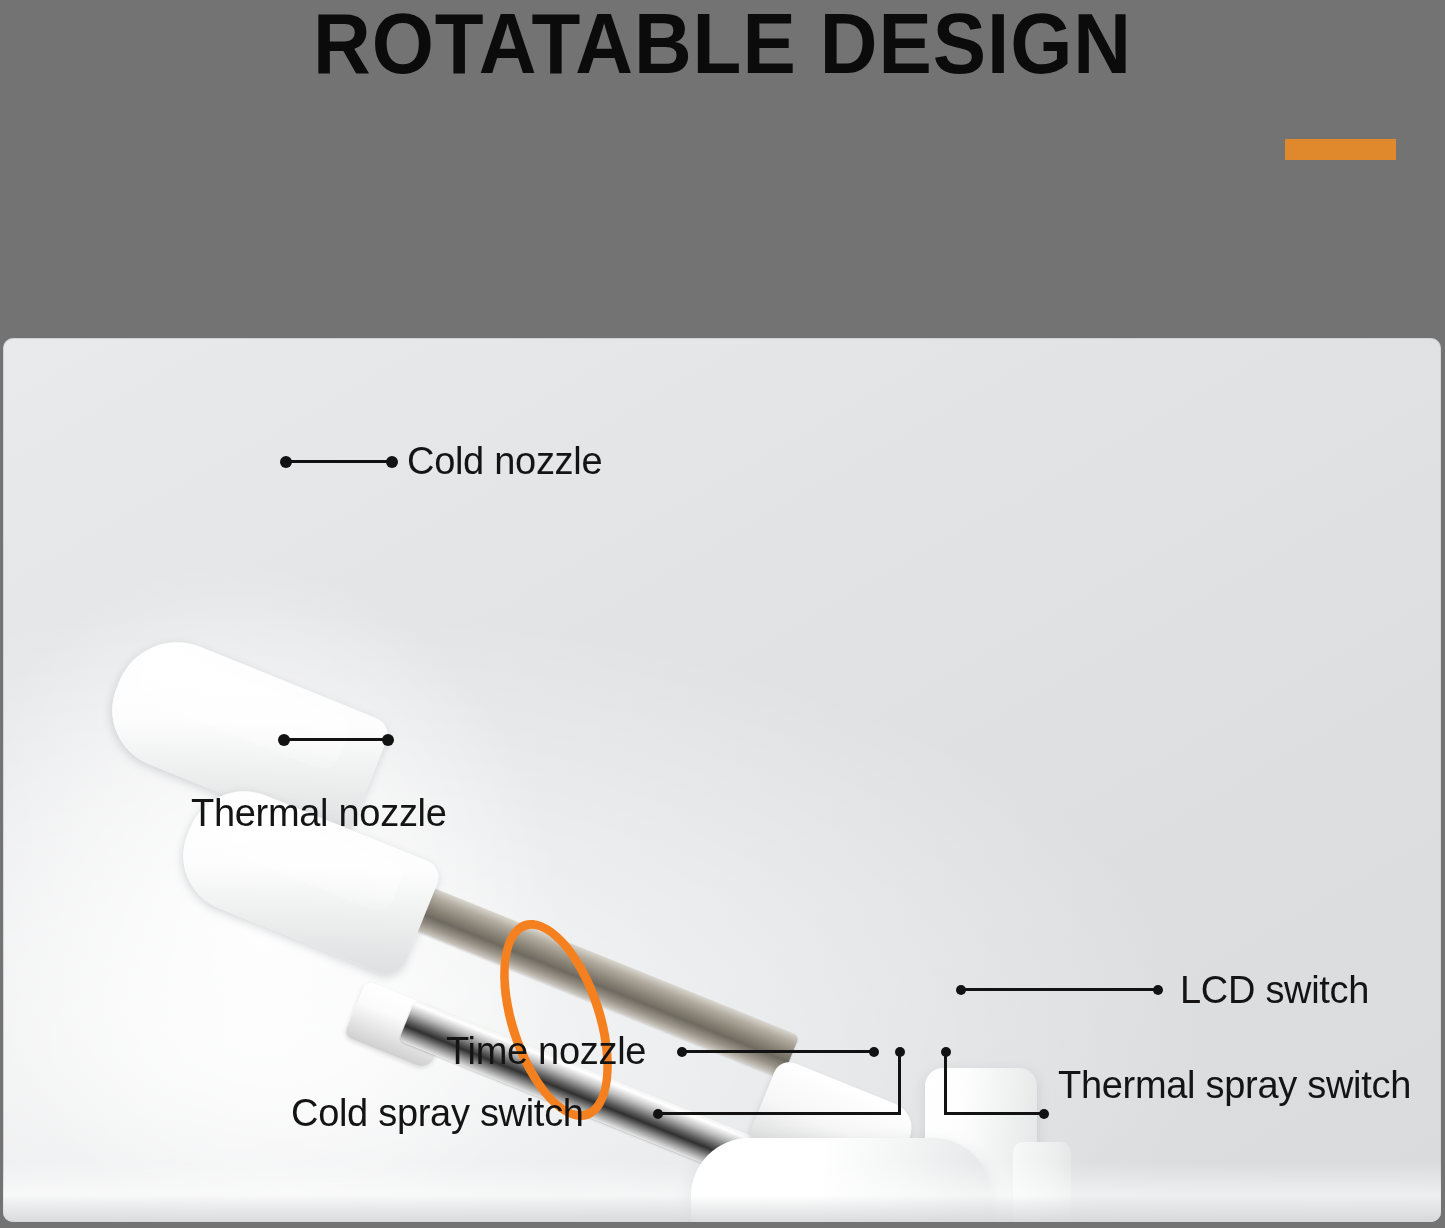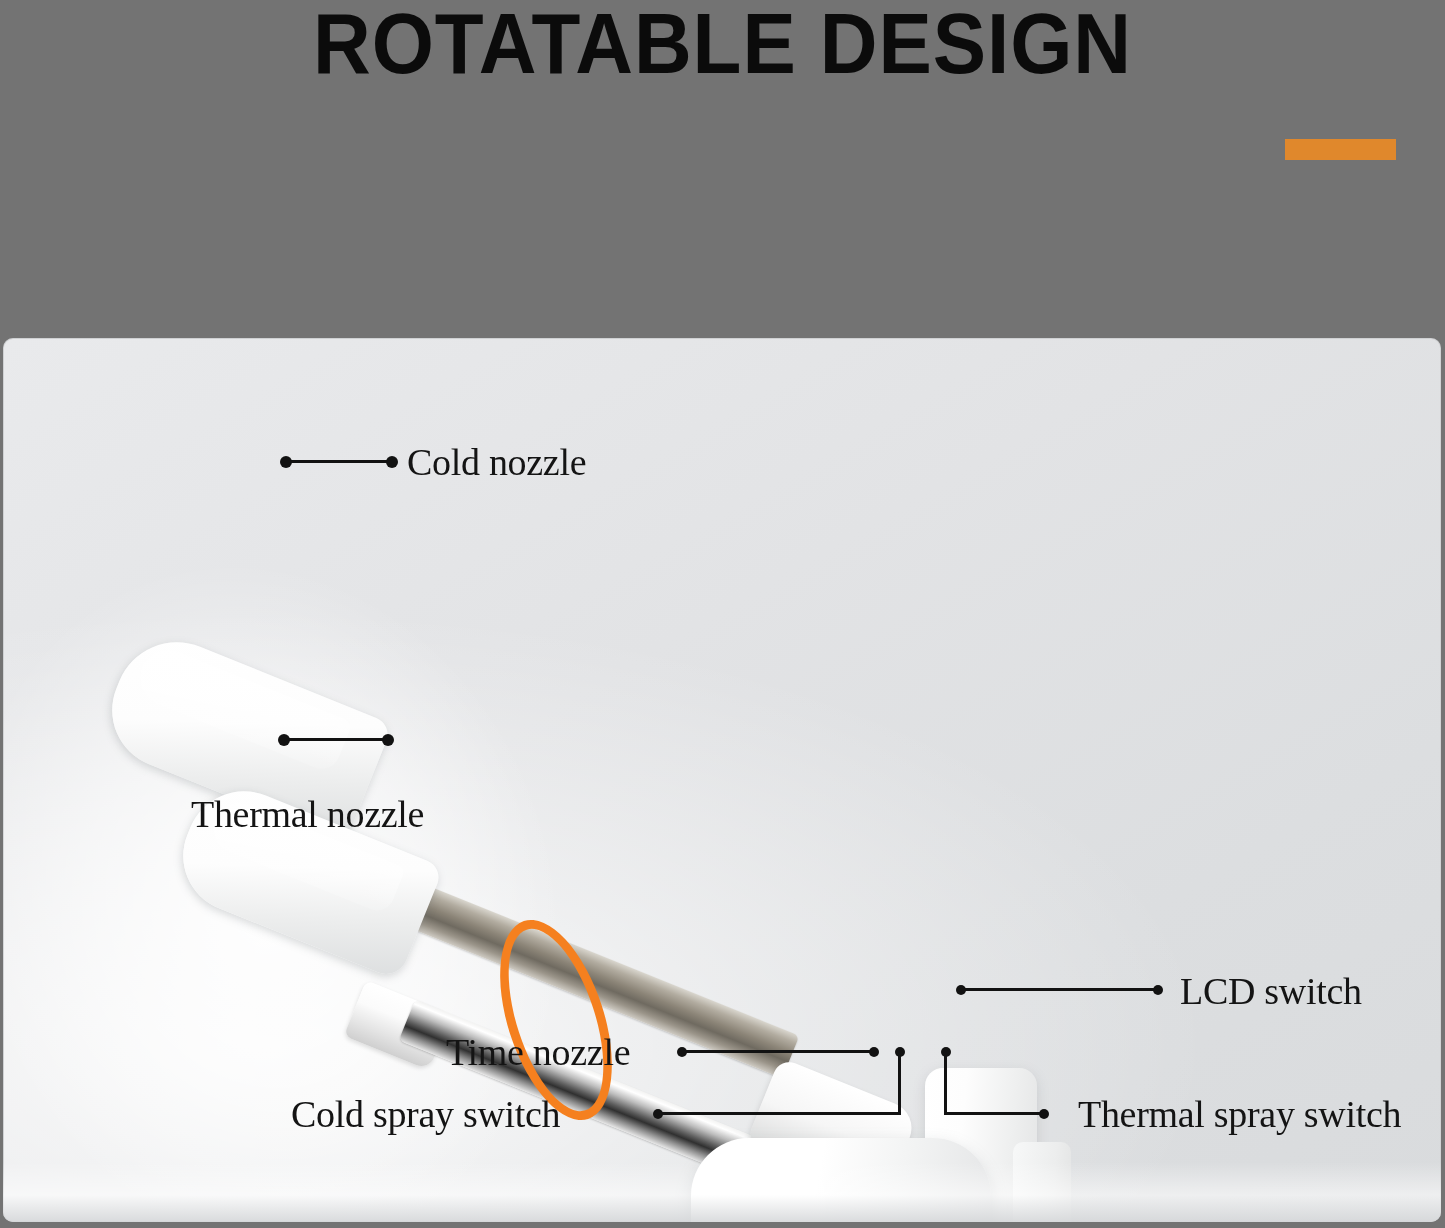--- a/index.html
+++ b/index.html
@@ -226,21 +226,21 @@
     top: 804px;
     width: 58px;
     height: 258px;
     border-radius: 10px;
     background: linear-gradient(95deg, #f7f8f8 0%, #eceded 55%, #dcdddd 100%);
   }
 
   
   .callout-label {
     position: absolute;
-    font-family: Liberation Serif, serif;
+    font-family: Liberation Sans, sans-serif;
     font-size: 38px;
     font-weight: 500;
     color: #141414;
     white-space: nowrap;
     letter-spacing: -0.3px;
   }
 
   .lead {
     position: absolute;
     background: #121212;
@@ -311,17 +311,17 @@
       <div class="dot dot-sm" style="left:892px; top:709px;"></div>
       <div class="lead lead-v" style="left:895px; top:712px; height:64px;"></div>
       <div class="lead lead-h" style="left:655px; top:774px; width:243px;"></div>
       <div class="dot dot-sm" style="left:650px; top:771px;"></div>
       <div class="callout-label" style="left:288px; top:754px;">Cold spray switch</div>
 
       <div class="dot dot-sm" style="left:938px; top:709px;"></div>
       <div class="lead lead-v" style="left:941px; top:712px; height:64px;"></div>
       <div class="lead lead-h" style="left:941px; top:774px; width:100px;"></div>
       <div class="dot dot-sm" style="left:1036px; top:771px;"></div>
-      <div class="callout-label" style="left:1055px; top:754px;margin-left:20px;">Thermal spray switch</div>
+      <div class="callout-label" style="left:1055px; top:726px;">Thermal spray switch</div>
 
     </div>
   </div>
 </div>
 
 </body></html>

